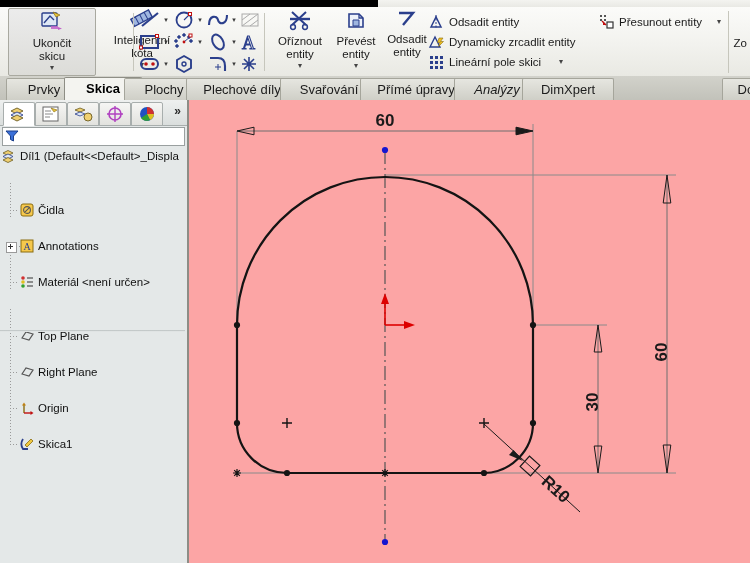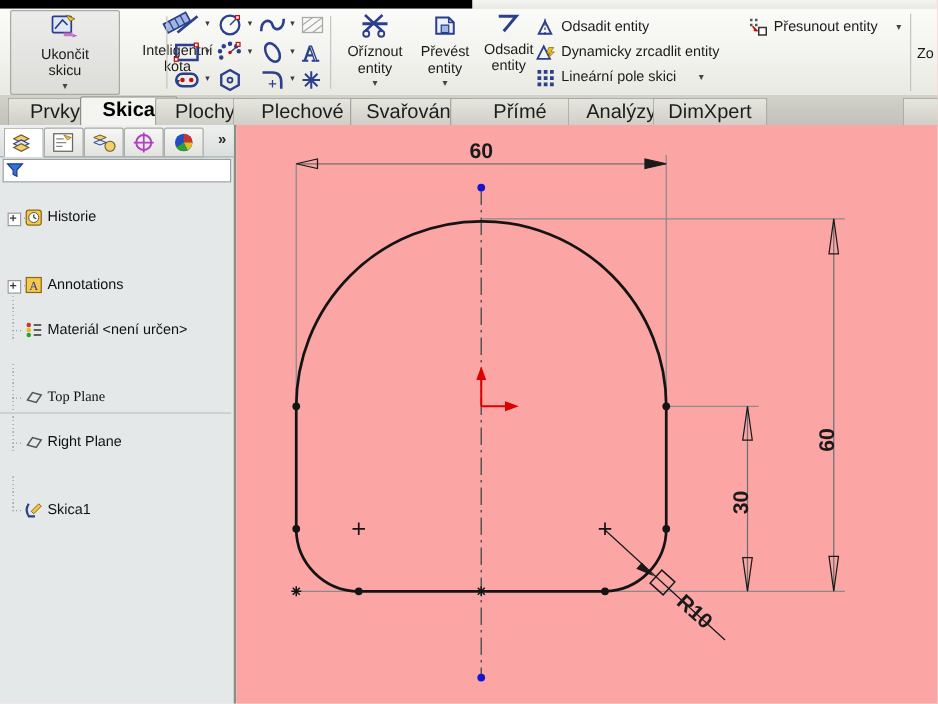--- a/index.html
+++ b/index.html
@@ -47,21 +47,21 @@
   .srow{position:absolute;font-size:11.5px;color:#1a1a1a;height:18px;line-height:18px;white-space:nowrap;}
   .srow .sico{position:absolute;left:0;top:1px;width:17px;height:16px;}
   .srow .stxt{position:absolute;left:21px;top:0;}
 
   .rtcap{position:absolute;right:3px;top:30px;font-size:11.5px;color:#1a1a1a;}
 
   
   .tabbar{position:absolute;left:0;top:76px;width:750px;height:24px;
     background:linear-gradient(#d2d2cb,#c2c2ba);border-bottom:1px solid #9a9a90;}
   .tab{position:absolute;top:2px;height:21px;line-height:21px;padding:0 9px;
-    font-size:16px;color:#1c1c1c;text-align:center;
+    font-size:13px;color:#1c1c1c;text-align:center;
     background:linear-gradient(#e6e6e0,#cfcfc7);
     border:1px solid #a5a59b;border-bottom:none;border-radius:2px 2px 0 0;}
   .tab.active{background:#f4f4f0;font-weight:bold;color:#000;top:1px;height:23px;line-height:22px;
     border-color:#8e8e85;}
 
   
   .leftpanel{position:absolute;left:0;top:100px;width:187px;height:463px;
     background:#e4e8e8;border-right:2px solid #8d8d86;}
   .panetabs{position:absolute;left:0;top:0;width:187px;height:25px;
     background:linear-gradient(#eef0ef,#dadedd);border-bottom:1px solid #a8aead;}
@@ -330,21 +330,21 @@
     <div class="rtcap">Zo</div>
   </div>
 
   <div class="tabbar">
     <div class="tab" style="left:6px;width:56px;">Prvky</div>
     <div class="tab active" style="left:64px;width:58px;">Skica</div>
     <div class="tab" style="left:124px;width:60px;">Plochy</div>
     <div class="tab" style="left:186px;width:92px;">Plechové díly</div>
     <div class="tab" style="left:280px;width:78px;">Svařování</div>
     <div class="tab" style="left:360px;width:92px;">Přímé úpravy</div>
-    <div class="tab" style="left:454px;width:66px;">Analýzy</div>
+    <div class="tab" style="left:454px;width:66px;font-style:italic;">Analýzy</div>
     <div class="tab" style="left:522px;width:72px;">DimXpert</div>
     <div class="tab" style="left:722px;width:118px;">Doplňkové moduly</div>
   </div>
 
   <div class="leftpanel">
 
     <div class="panetabs">
       <div class="ptab sel" style="left:3px;">
         <span>
           <svg width="22" height="18" viewBox="0 0 22 18" style="display:block;margin:2px auto;">
@@ -396,34 +396,44 @@
     <div class="filterbar">
       <span style="position:absolute;left:2px;top:1px;">
         <svg width="14" height="14" viewBox="0 0 14 14">
           <path d="M1 2 h12 l-4.5 5 v5 l-3 -1.5 v-3.5z" fill="#3a6fd8" stroke="#1a3f8c" stroke-width="1"></path>
         </svg>
       </span>
     </div>
 
     <div class="tree">
 
-
-      <div class="trow" style="top:18px;">
-        <span class="plusbox" style="left:6px;"></span>
-        <span class="dashh" style="left:16px;width:4px;"></span>
+      <div class="trow" style="top:0;">
+        <span class="tico" style="left:2px;">
+          <svg width="15" height="14" viewBox="0 0 15 14">
+            <path d="M1 4 l5 -2.5 5 2.5 -5 2.5z" fill="#f0d070" stroke="#6a5a20" stroke-width=".8"></path>
+            <path d="M1 7.5 l5 -2.5 5 2.5 -5 2.5z" fill="#dfe8f5" stroke="#2b3f8c" stroke-width=".8"></path>
+            <path d="M1 11 l5 -2.5 5 2.5 -5 2.5z" fill="#f0d070" stroke="#6a5a20" stroke-width=".8"></path>
+          </svg>
+        </span>
+        <span class="ttxt" style="left:20px;">Díl1  (Default&lt;&lt;Default&gt;_Displa</span>
+      </div>
+
+
+      <div class="trow" style="top:36px;">
+        <span class="dashv" style="top:-18px;height:36px;"></span>
+        <span class="dashh"></span>
         <span class="tico" style="left:20px;">
           <svg width="15" height="14" viewBox="0 0 15 14">
               <rect x="1" y="1" width="12" height="12" rx="2" fill="#f6c84c" stroke="#8a6c10" stroke-width="1"></rect>
-              <circle cx="7" cy="7" r="4" fill="#fff" stroke="#555" stroke-width=".8"></circle>
-              <path d="M7 7 v-2.5 M7 7 l2 1" stroke="#333" stroke-width="1"></path>
+              <circle cx="7" cy="7" r="3.4" fill="none" stroke="#555" stroke-width="1.1"></circle>
+              <path d="M4.6 9.4 L9.4 4.6" stroke="#555" stroke-width="1.1"></path>
             </svg>
         </span>
-        <span class="ttxt" style="left:38px;">Historie</span>
-      </div>
-
+        <span class="ttxt" style="left:38px;">Čidla</span>
+      </div>
 
       <div class="trow" style="top:54px;">
         <span class="plusbox" style="left:6px;"></span>
         <span class="dashh" style="left:16px;width:4px;"></span>
         <span class="tico" style="left:20px;">
           <svg width="15" height="14" viewBox="0 0 15 14">
               <rect x="1" y="1" width="12" height="12" fill="#f6c84c" stroke="#8a6c10" stroke-width="1"></rect>
               <text x="7" y="11" text-anchor="middle" font-family="Liberation Serif, serif" font-size="10" fill="#2b3f8c">A</text>
             </svg>
         </span>
@@ -438,21 +448,21 @@
             <circle cx="3" cy="3" r="1.8" fill="#d03030"></circle>
               <circle cx="3" cy="7" r="1.8" fill="#e0c020"></circle>
               <circle cx="3" cy="11" r="1.8" fill="#30a030"></circle>
             <path d="M7 3 h6 M7 7 h6 M7 11 h6" stroke="#333" stroke-width="1.2"></path>
           </svg>
         </span>
         <span class="ttxt" style="left:38px;">Materiál &lt;není určen&gt;</span>
       </div>
 
 
-      <div class="trow" style="top:108px;font-family:Liberation Serif, serif;">
+      <div class="trow" style="top:108px;">
         <span class="dashv" style="top:-18px;height:36px;"></span>
         <span class="dashh"></span>
         <span class="tico" style="left:20px;">
           <svg width="15" height="14" viewBox="0 0 15 14">
               <path d="M2 9 L6 3 L13 5 L9 11z" fill="none" stroke="#555" stroke-width="1.2"></path>
             </svg>
         </span>
         <span class="ttxt" style="left:38px;">Top Plane</span>
       </div>
 
@@ -460,20 +470,33 @@
         <span class="dashv" style="top:-18px;height:36px;"></span>
         <span class="dashh"></span>
         <span class="tico" style="left:20px;">
           <svg width="15" height="14" viewBox="0 0 15 14">
               <path d="M2 9 L6 3 L13 5 L9 11z" fill="none" stroke="#555" stroke-width="1.2"></path>
             </svg>
         </span>
         <span class="ttxt" style="left:38px;">Right Plane</span>
       </div>
 
+      <div class="trow" style="top:144px;">
+        <span class="dashv" style="top:-18px;height:36px;"></span>
+        <span class="dashh"></span>
+        <span class="tico" style="left:20px;">
+          <svg width="15" height="14" viewBox="0 0 15 14">
+            <path d="M4 12 V3" stroke="#8a6c10" stroke-width="1.4"></path>
+              <path d="M4 1.5 l2 3 -4 0z" fill="#c08010"></path>
+            <path d="M4 12 H12" stroke="#c01010" stroke-width="1.4"></path>
+              <path d="M13.5 12 l-3 2 0 -4z" fill="#c01010"></path>
+          </svg>
+        </span>
+        <span class="ttxt" style="left:38px;">Origin</span>
+      </div>
 
       <div class="trow" style="top:162px;">
         <span class="dashv" style="top:-18px;height:27px;"></span>
         <span class="dashh"></span>
         <span class="tico" style="left:20px;">
           <svg width="15" height="14" viewBox="0 0 15 14">
             <path d="M3 2 C1 5 1 9 3 12 H8" fill="none" stroke="#2b3f8c" stroke-width="1.8"></path>
             <path d="M5 8 L11 2 l2 2 -6 6z" fill="#f0c840" stroke="#8a6c10" stroke-width=".8"></path>
           </svg>
         </span>

